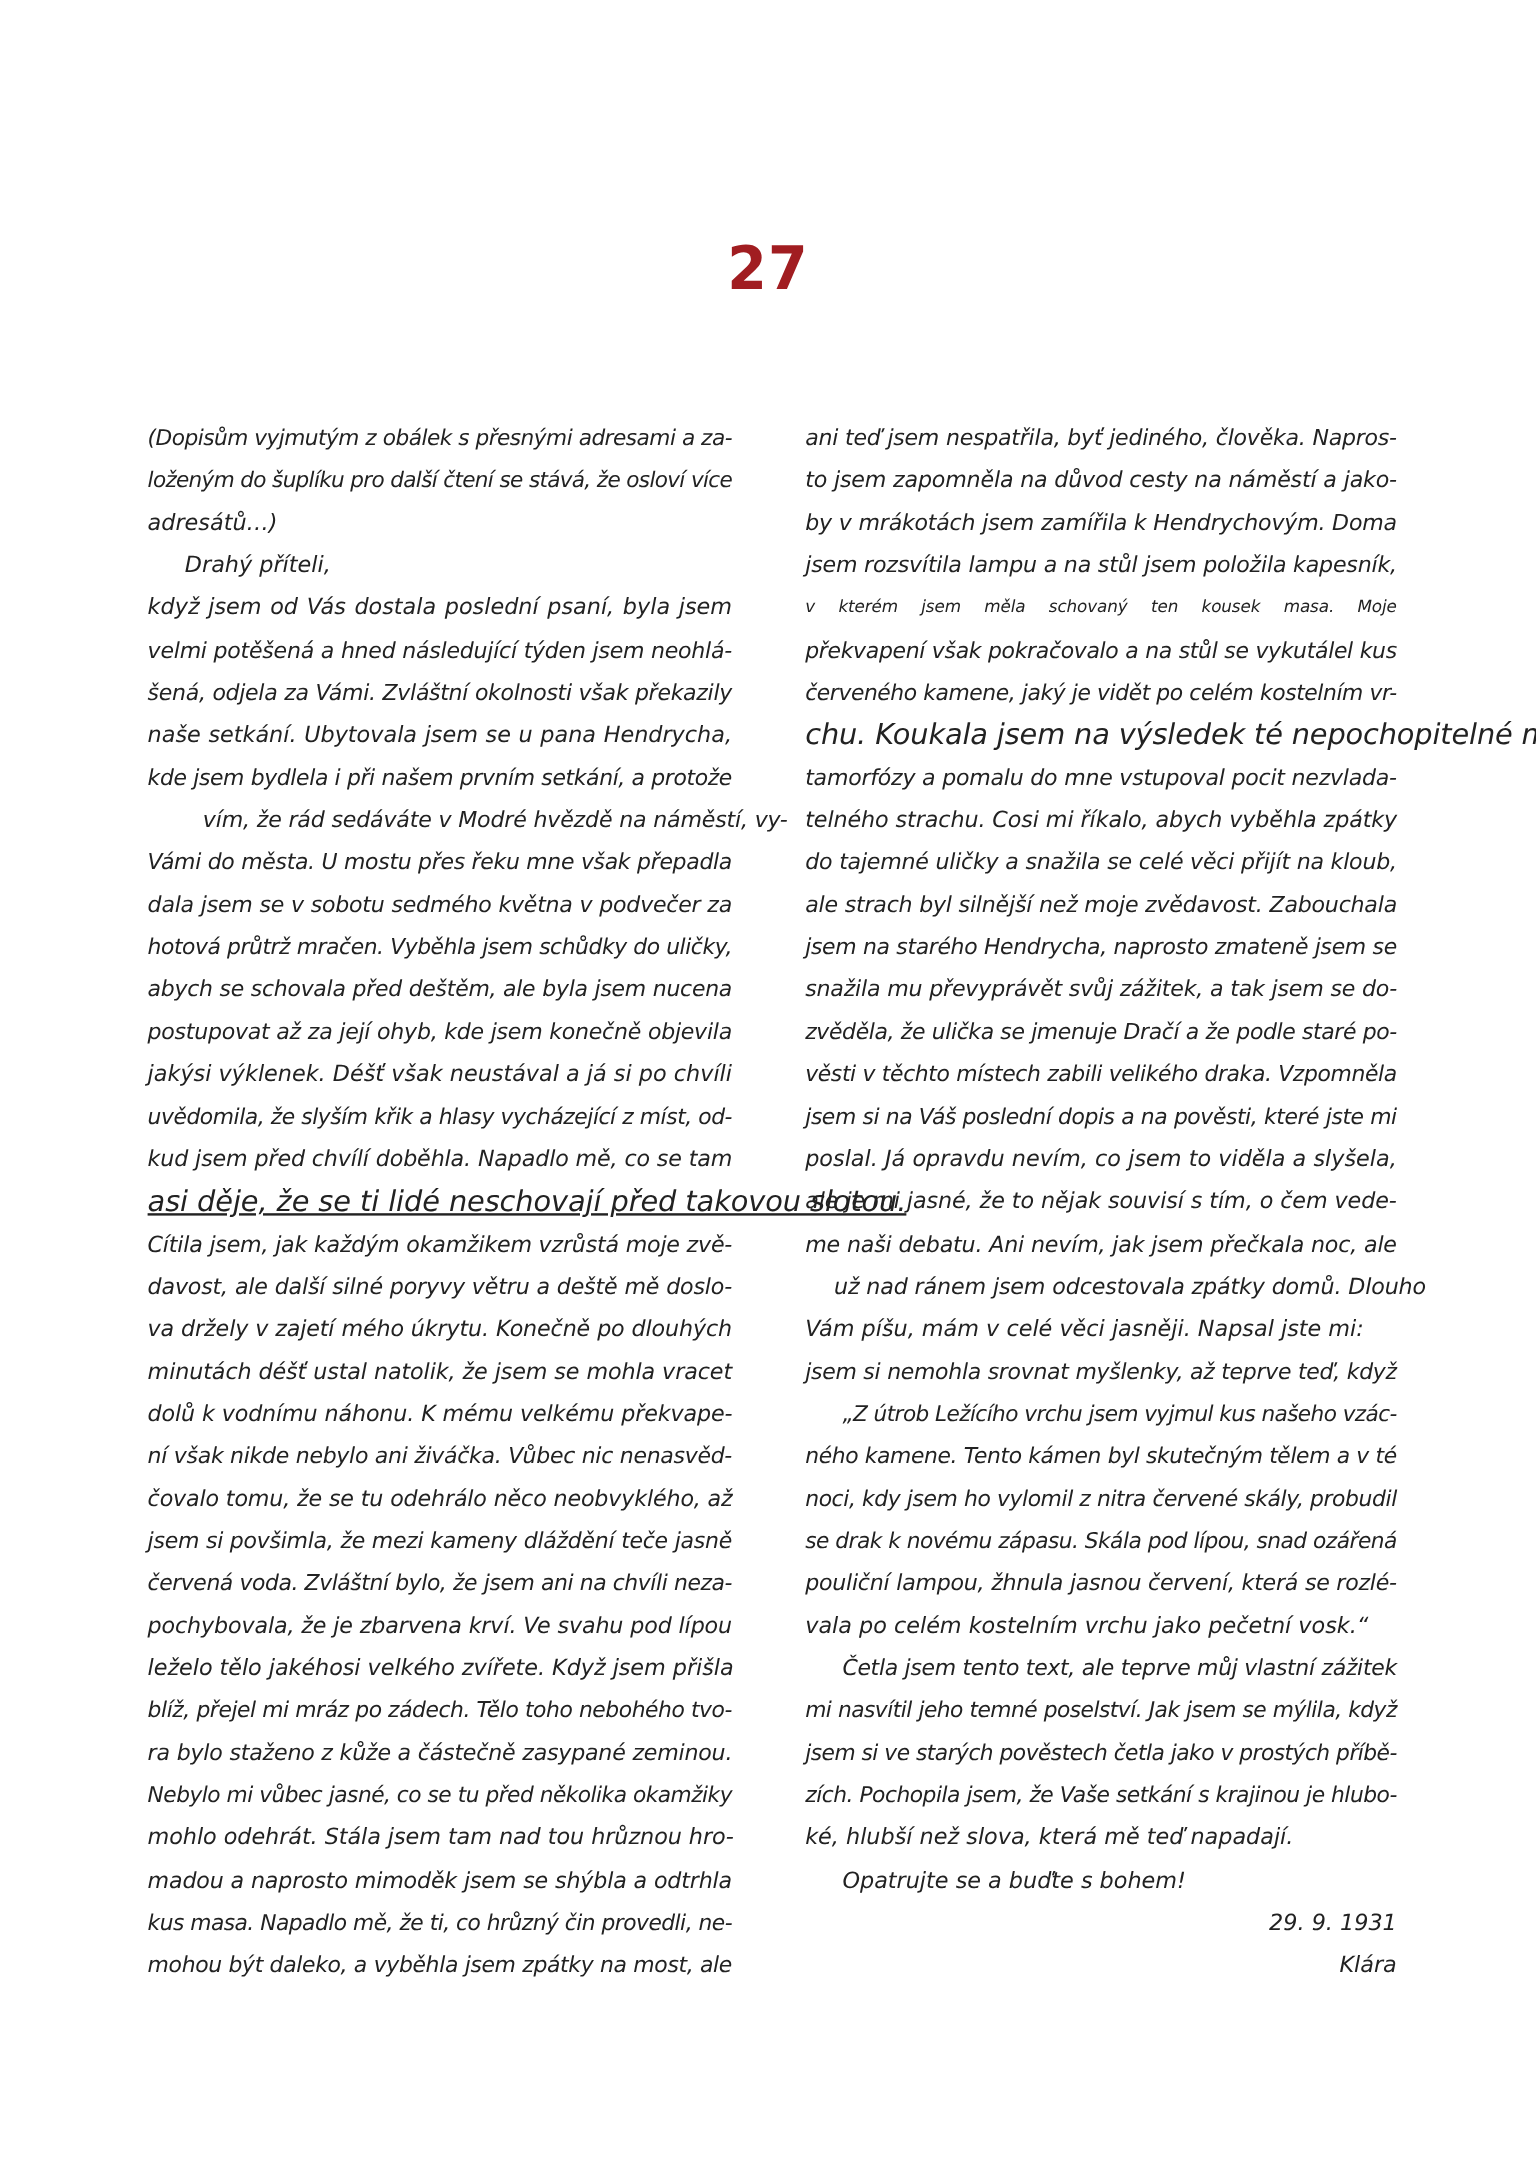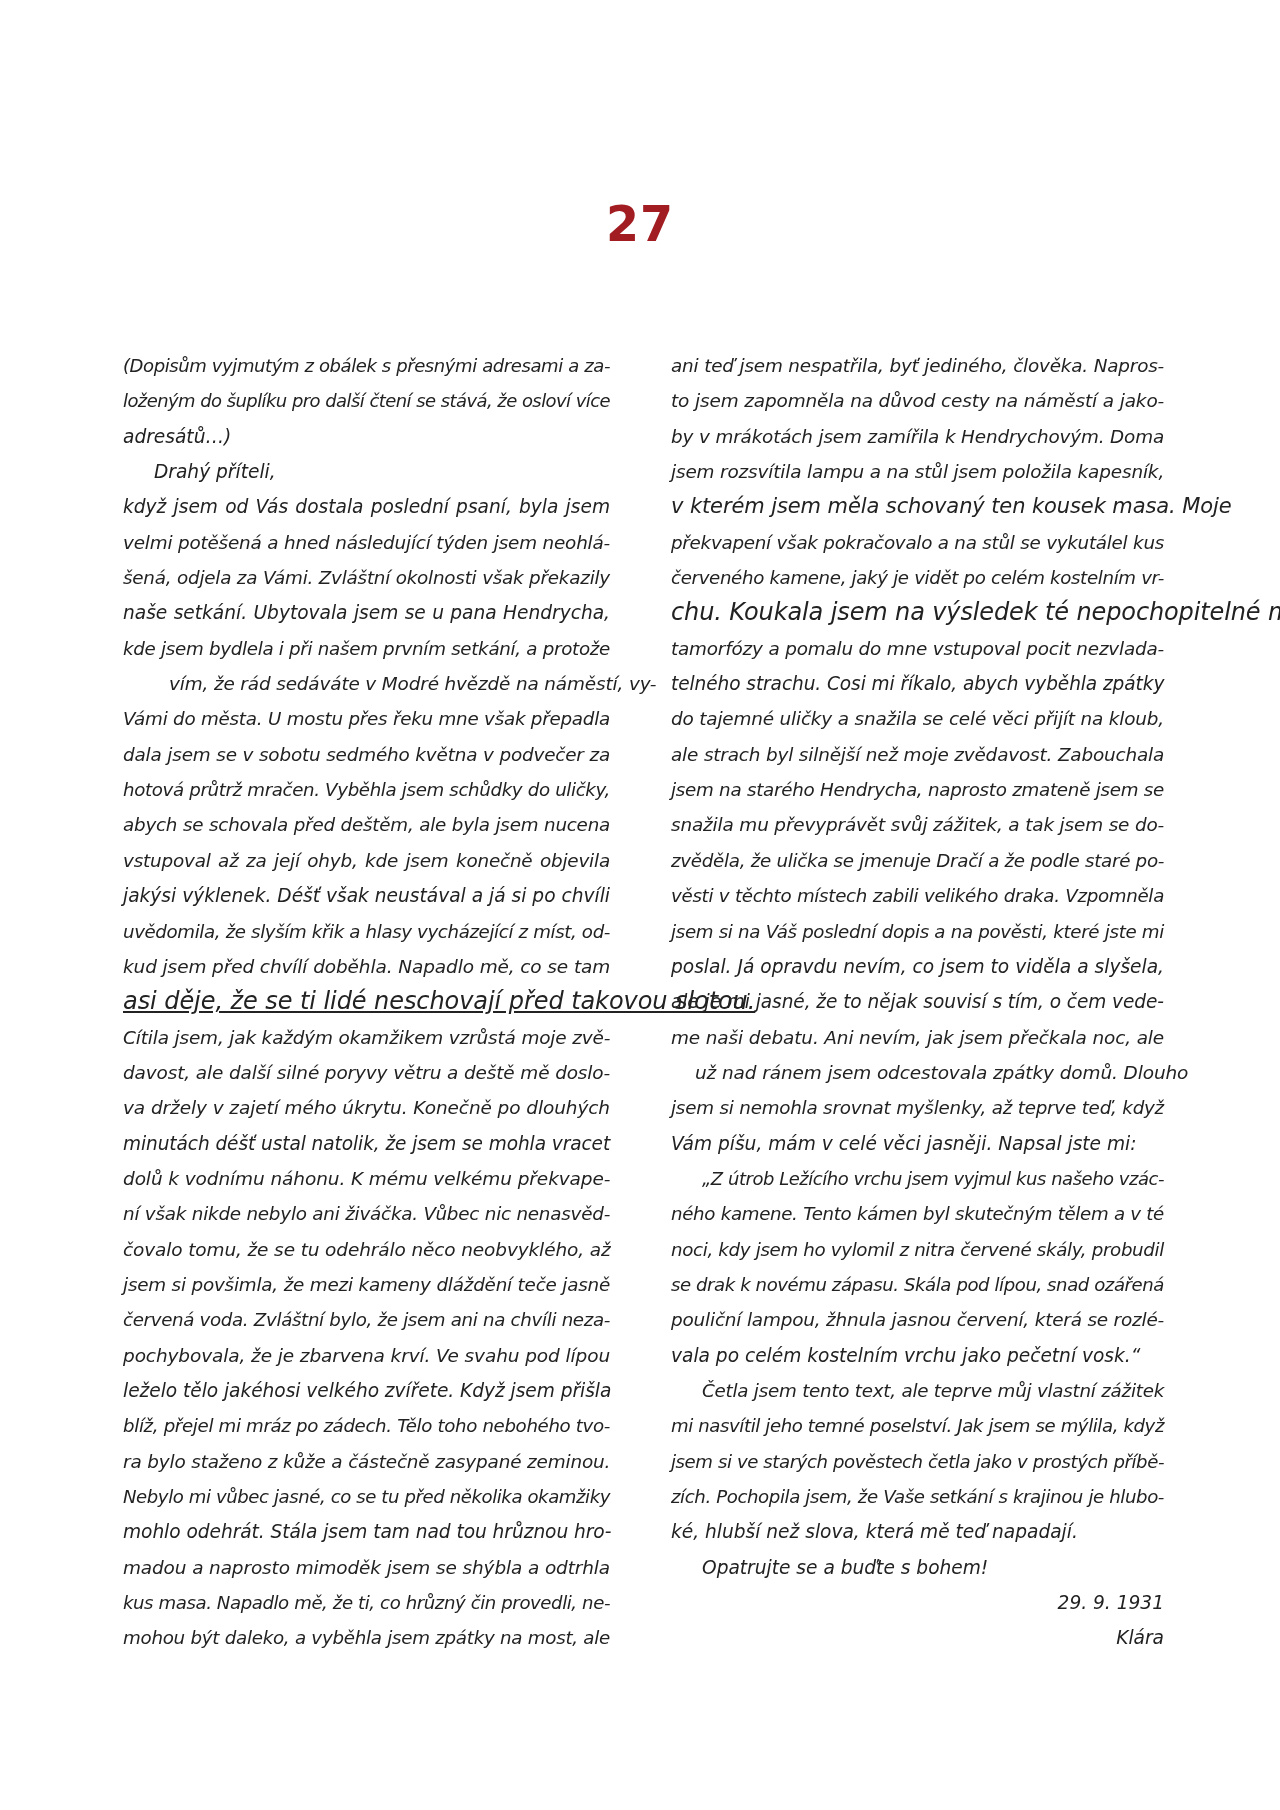--- a/index.html
+++ b/index.html
@@ -51,21 +51,21 @@
       <span class="line">když jsem od Vás dostala poslední psaní, byla jsem</span>
       <span class="line" style="letter-spacing: -0.19px; font-size: 18.37px;">velmi potěšená a hned následující týden jsem neohlá-</span>
       <span class="line" style="letter-spacing: -0.23px; font-size: 18.34px;">šená, odjela za Vámi. Zvláštní okolnosti však překazily</span>
       <span class="line">naše setkání. Ubytovala jsem se u pana Hendrycha,</span>
       <span class="line" style="letter-spacing: -0.3px; font-size: 18.26px;">kde jsem bydlela i při našem prvním setkání, a protože</span>
       <span class="line" style="letter-spacing: -0.14px; font-size: 18.41px; margin-left: 46px;">vím, že rád sedáváte v Modré hvězdě na náměstí, vy-</span>
       <span class="line" style="letter-spacing: -0.24px; font-size: 18.3px;">Vámi do města. U mostu přes řeku mne však přepadla</span>
       <span class="line" style="letter-spacing: -0.17px; font-size: 18.37px;">dala jsem se v sobotu sedmého května v podvečer za</span>
       <span class="line" style="letter-spacing: -0.35px; font-size: 18.19px;">hotová průtrž mračen. Vyběhla jsem schůdky do uličky,</span>
       <span class="line" style="letter-spacing: -0.21px; font-size: 18.3px;">abych se schovala před deštěm, ale byla jsem nucena</span>
-      <span class="line" style="letter-spacing: -0.19px; font-size: 18.37px;">vstupoval až za její ohyb, kde jsem konečně objevila</span>
+      <span class="line" style="letter-spacing: -0.19px; font-size: 18.37px;">postupovat až za její ohyb, kde jsem konečně objevila</span>
       <span class="line">jakýsi výklenek. Déšť však neustával a já si po chvíli</span>
       <span class="line" style="letter-spacing: -0.37px; font-size: 18.19px;">uvědomila, že slyším křik a hlasy vycházející z míst, od-</span>
       <span class="line" style="letter-spacing: -0.11px; font-size: 18.49px;">kud jsem před chvílí doběhla. Napadlo mě, co se tam</span>
       <span class="line" style="letter-spacing: -0.07px; font-size: 24px; text-decoration: underline;">asi děje, že se ti lidé neschovají před takovou slotou.</span>
       <span class="line" style="letter-spacing: -0.16px; font-size: 18.45px;">Cítila jsem, jak každým okamžikem vzrůstá moje zvě-</span>
       <span class="line" style="letter-spacing: -0.13px; font-size: 18.45px;">davost, ale další silné poryvy větru a deště mě doslo-</span>
       <span class="line" style="letter-spacing: -0.09px; font-size: 18.49px;">va držely v zajetí mého úkrytu. Konečně po dlouhých</span>
       <span class="line" style="letter-spacing: -0.07px; font-size: 18.52px;">minutách déšť ustal natolik, že jsem se mohla vracet</span>
       <span class="line" style="letter-spacing: -0.09px; font-size: 18.49px;">dolů k vodnímu náhonu. K mému velkému překvape-</span>
       <span class="line" style="letter-spacing: -0.23px; font-size: 18.34px;">ní však nikde nebylo ani živáčka. Vůbec nic nenasvěd-</span>
@@ -80,39 +80,39 @@
       <span class="line" style="letter-spacing: -0.05px;">mohlo odehrát. Stála jsem tam nad tou hrůznou hro-</span>
       <span class="line" style="letter-spacing: -0.12px; font-size: 18.45px;">madou a naprosto mimoděk jsem se shýbla a odtrhla</span>
       <span class="line" style="letter-spacing: -0.42px; font-size: 18.12px;">kus masa. Napadlo mě, že ti, co hrůzný čin provedli, ne-</span>
       <span class="line" style="letter-spacing: -0.28px; font-size: 18.26px;">mohou být daleko, a vyběhla jsem zpátky na most, ale</span>
     </div>
   <div class="col right" id="col-right">
       <span class="line" style="letter-spacing: -0.19px; font-size: 18.38px;">ani teď jsem nespatřila, byť jediného, člověka. Napros-</span>
       <span class="line" style="letter-spacing: -0.13px; font-size: 18.45px;">to jsem zapomněla na důvod cesty na náměstí a jako-</span>
       <span class="line" style="letter-spacing: -0.15px; font-size: 18.38px;">by v mrákotách jsem zamířila k Hendrychovým. Doma</span>
       <span class="line" style="letter-spacing: -0.15px; font-size: 18.41px;">jsem rozsvítila lampu a na stůl jsem položila kapesník,</span>
-      <span class="line" style="letter-spacing: -0.1px; font-size: 21px;">v kterém jsem měla schovaný ten kousek masa. Moje</span>
+      <span class="line" style="letter-spacing: -0.1px; font-size: 14px;">v kterém jsem měla schovaný ten kousek masa. Moje</span>
       <span class="line" style="letter-spacing: -0.26px; font-size: 18.3px;">překvapení však pokračovalo a na stůl se vykutálel kus</span>
       <span class="line" style="letter-spacing: -0.34px; font-size: 18.19px;">červeného kamene, jaký je vidět po celém kostelním vr-</span>
       <span class="line" style="letter-spacing: -0.12px; font-size: 24px;">chu. Koukala jsem na výsledek té nepochopitelné me-</span>
       <span class="line" style="letter-spacing: -0.18px; font-size: 18.38px;">tamorfózy a pomalu do mne vstupoval pocit nezvlada-</span>
       <span class="line" style="letter-spacing: -0.07px; font-size: 18.52px;">telného strachu. Cosi mi říkalo, abych vyběhla zpátky</span>
       <span class="line" style="letter-spacing: -0.18px; font-size: 18.41px;">do tajemné uličky a snažila se celé věci přijít na kloub,</span>
       <span class="line" style="letter-spacing: -0.17px; font-size: 18.41px;">ale strach byl silnější než moje zvědavost. Zabouchala</span>
       <span class="line" style="letter-spacing: -0.27px; font-size: 18.27px;">jsem na starého Hendrycha, naprosto zmateně jsem se</span>
       <span class="line" style="letter-spacing: -0.15px; font-size: 18.41px;">snažila mu převyprávět svůj zážitek, a tak jsem se do-</span>
       <span class="line" style="letter-spacing: -0.3px; font-size: 18.27px;">zvěděla, že ulička se jmenuje Dračí a že podle staré po-</span>
       <span class="line" style="letter-spacing: -0.3px; font-size: 18.23px;">věsti v těchto místech zabili velikého draka. Vzpomněla</span>
       <span class="line" style="letter-spacing: -0.33px; font-size: 18.23px;">jsem si na Váš poslední dopis a na pověsti, které jste mi</span>
       <span class="line">poslal. Já opravdu nevím, co jsem to viděla a slyšela,</span>
       <span class="line" style="letter-spacing: -0.06px; font-size: 18.52px;">ale je mi jasné, že to nějak souvisí s tím, o čem vede-</span>
       <span class="line" style="letter-spacing: -0.13px; font-size: 18.45px;">me naši debatu. Ani nevím, jak jsem přečkala noc, ale</span>
       <span class="line" style="letter-spacing: -0.11px; font-size: 18.49px; margin-left: 24px;">už nad ránem jsem odcestovala zpátky domů. Dlouho</span>
+      <span class="line last">Vám píšu, mám v celé věci jasněji. Napsal jste mi:</span>
       <span class="line" style="letter-spacing: -0.23px; font-size: 18.3px;">jsem si nemohla srovnat myšlenky, až teprve teď, když</span>
-      <span class="line last">Vám píšu, mám v celé věci jasněji. Napsal jste mi:</span>
       <span class="line indent" style="letter-spacing: -0.46px; font-size: 17.98px;">„Z útrob Ležícího vrchu jsem vyjmul kus našeho vzác-</span>
       <span class="line" style="letter-spacing: -0.31px; font-size: 18.19px;">ného kamene. Tento kámen byl skutečným tělem a v té</span>
       <span class="line" style="letter-spacing: -0.34px; font-size: 18.23px;">noci, kdy jsem ho vylomil z nitra červené skály, probudil</span>
       <span class="line" style="letter-spacing: -0.42px; font-size: 18.09px;">se drak k novému zápasu. Skála pod lípou, snad ozářená</span>
       <span class="line" style="letter-spacing: -0.19px; font-size: 18.41px;">pouliční lampou, žhnula jasnou červení, která se rozlé-</span>
       <span class="line last">vala po celém kostelním vrchu jako pečetní vosk.“</span>
       <span class="line indent" style="letter-spacing: -0.25px; font-size: 18.3px;">Četla jsem tento text, ale teprve můj vlastní zážitek</span>
       <span class="line" style="letter-spacing: -0.42px; font-size: 18.12px;">mi nasvítil jeho temné poselství. Jak jsem se mýlila, když</span>
       <span class="line" style="letter-spacing: -0.43px; font-size: 18.12px;">jsem si ve starých pověstech četla jako v prostých příbě-</span>
       <span class="line" style="letter-spacing: -0.41px; font-size: 18.16px;">zích. Pochopila jsem, že Vaše setkání s krajinou je hlubo-</span>

